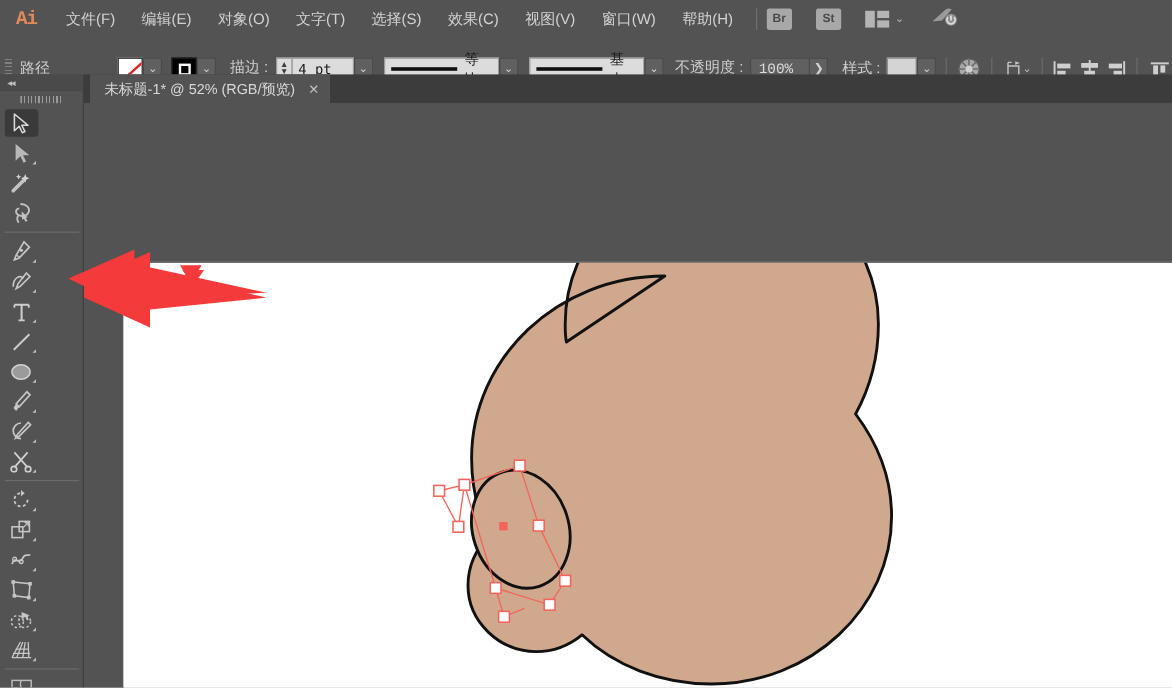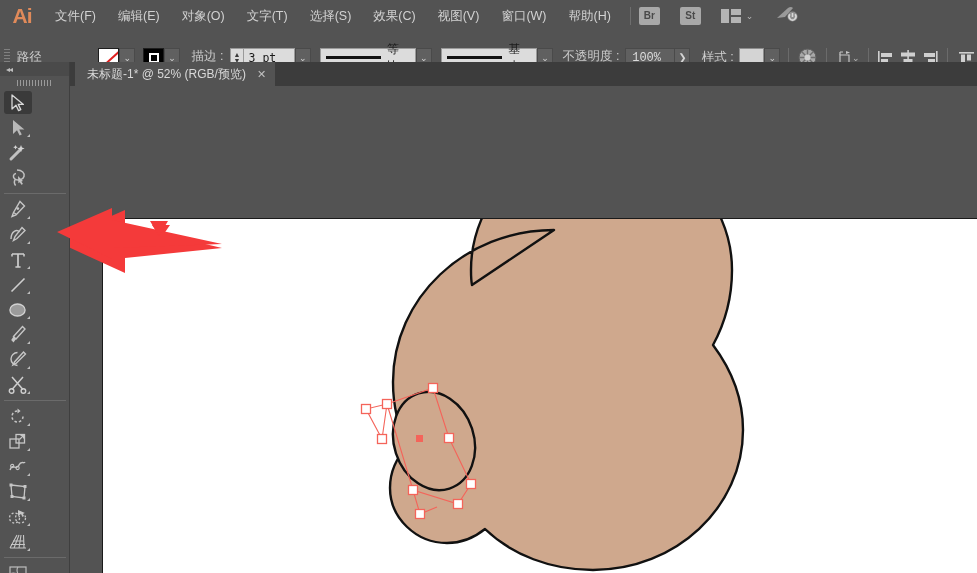--- a/index.html
+++ b/index.html
@@ -13,22 +13,22 @@
   }
   .app { position:relative; width:977px; height:573px; }
 
   
   .menubar {
     position:absolute; left:0; top:0; width:977px; height:31px;
     background:#535353;
     display:flex; align-items:center;
   }
   .ai-logo {
-    width:44px; text-align:center; font-size:21px; font-weight:bold;
-    color:#e08a5a; letter-spacing:-1px; font-family:Liberation Sans, sans-serif;
+    width:44px; text-align:center; font-size:16px; font-weight:bold;
+    color:#e08a5a; letter-spacing:-1px; font-family:Liberation Mono, monospace;
   }
   .menu-item {
     padding:1px 11px; height:31px; line-height:31px; color:#d2d2d2; font-size:12.5px;
     cursor:default; white-space:nowrap;
   }
   .menu-sep {
     width:1px; height:18px; background:#6e6e6e; margin:0 8px;
   }
   .badge-btn {
     width:21px; height:18px; background:#a8a8a8; color:#4a4a4a;
@@ -216,21 +216,21 @@
       </div>
     <div class="dd-btn">⌄</div>
 
     <div style="width:12px"></div>
     <div class="ctrl-label dot">描边 :</div>
     <div style="width:7px"></div>
     <div class="spin">
         <span>▲</span>
         <span>▼</span>
       </div>
-    <div class="numfield">3 pt</div>
+    <div class="numfield">4 pt</div>
     <div class="dd-btn">⌄</div>
 
     <div style="width:10px"></div>
     <div class="profile-box">
       <span class="pline"></span>
       <span>等比</span>
     </div>
     <div class="dd-btn">⌄</div>
 
     <div style="width:10px"></div>

